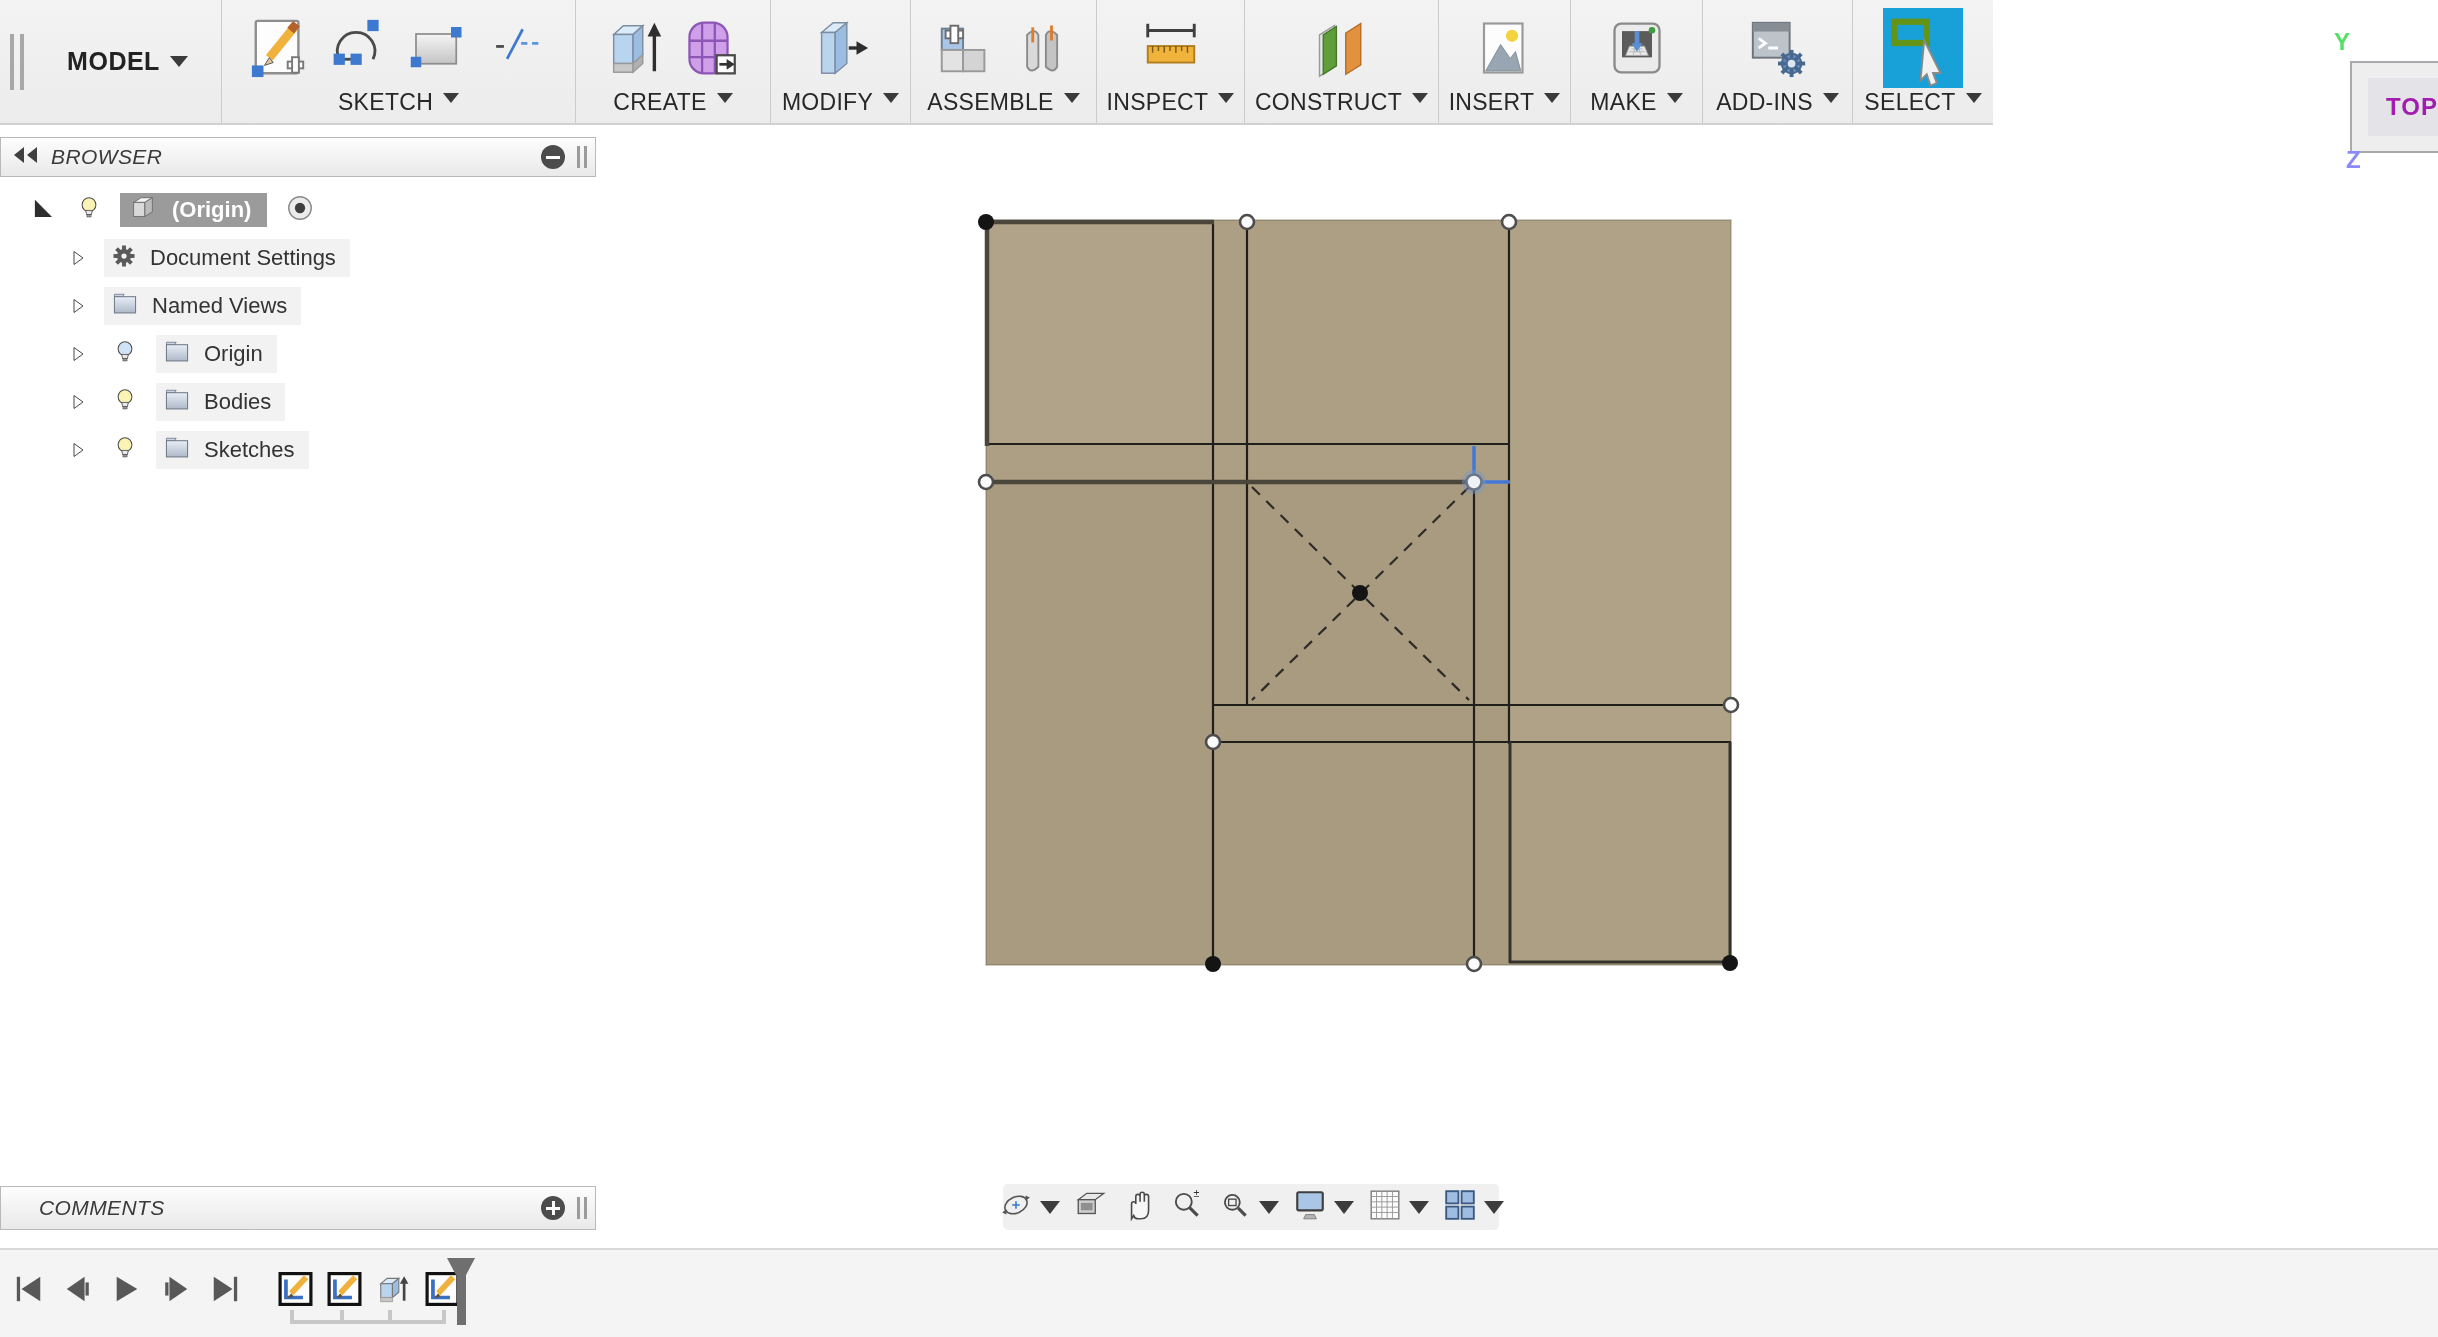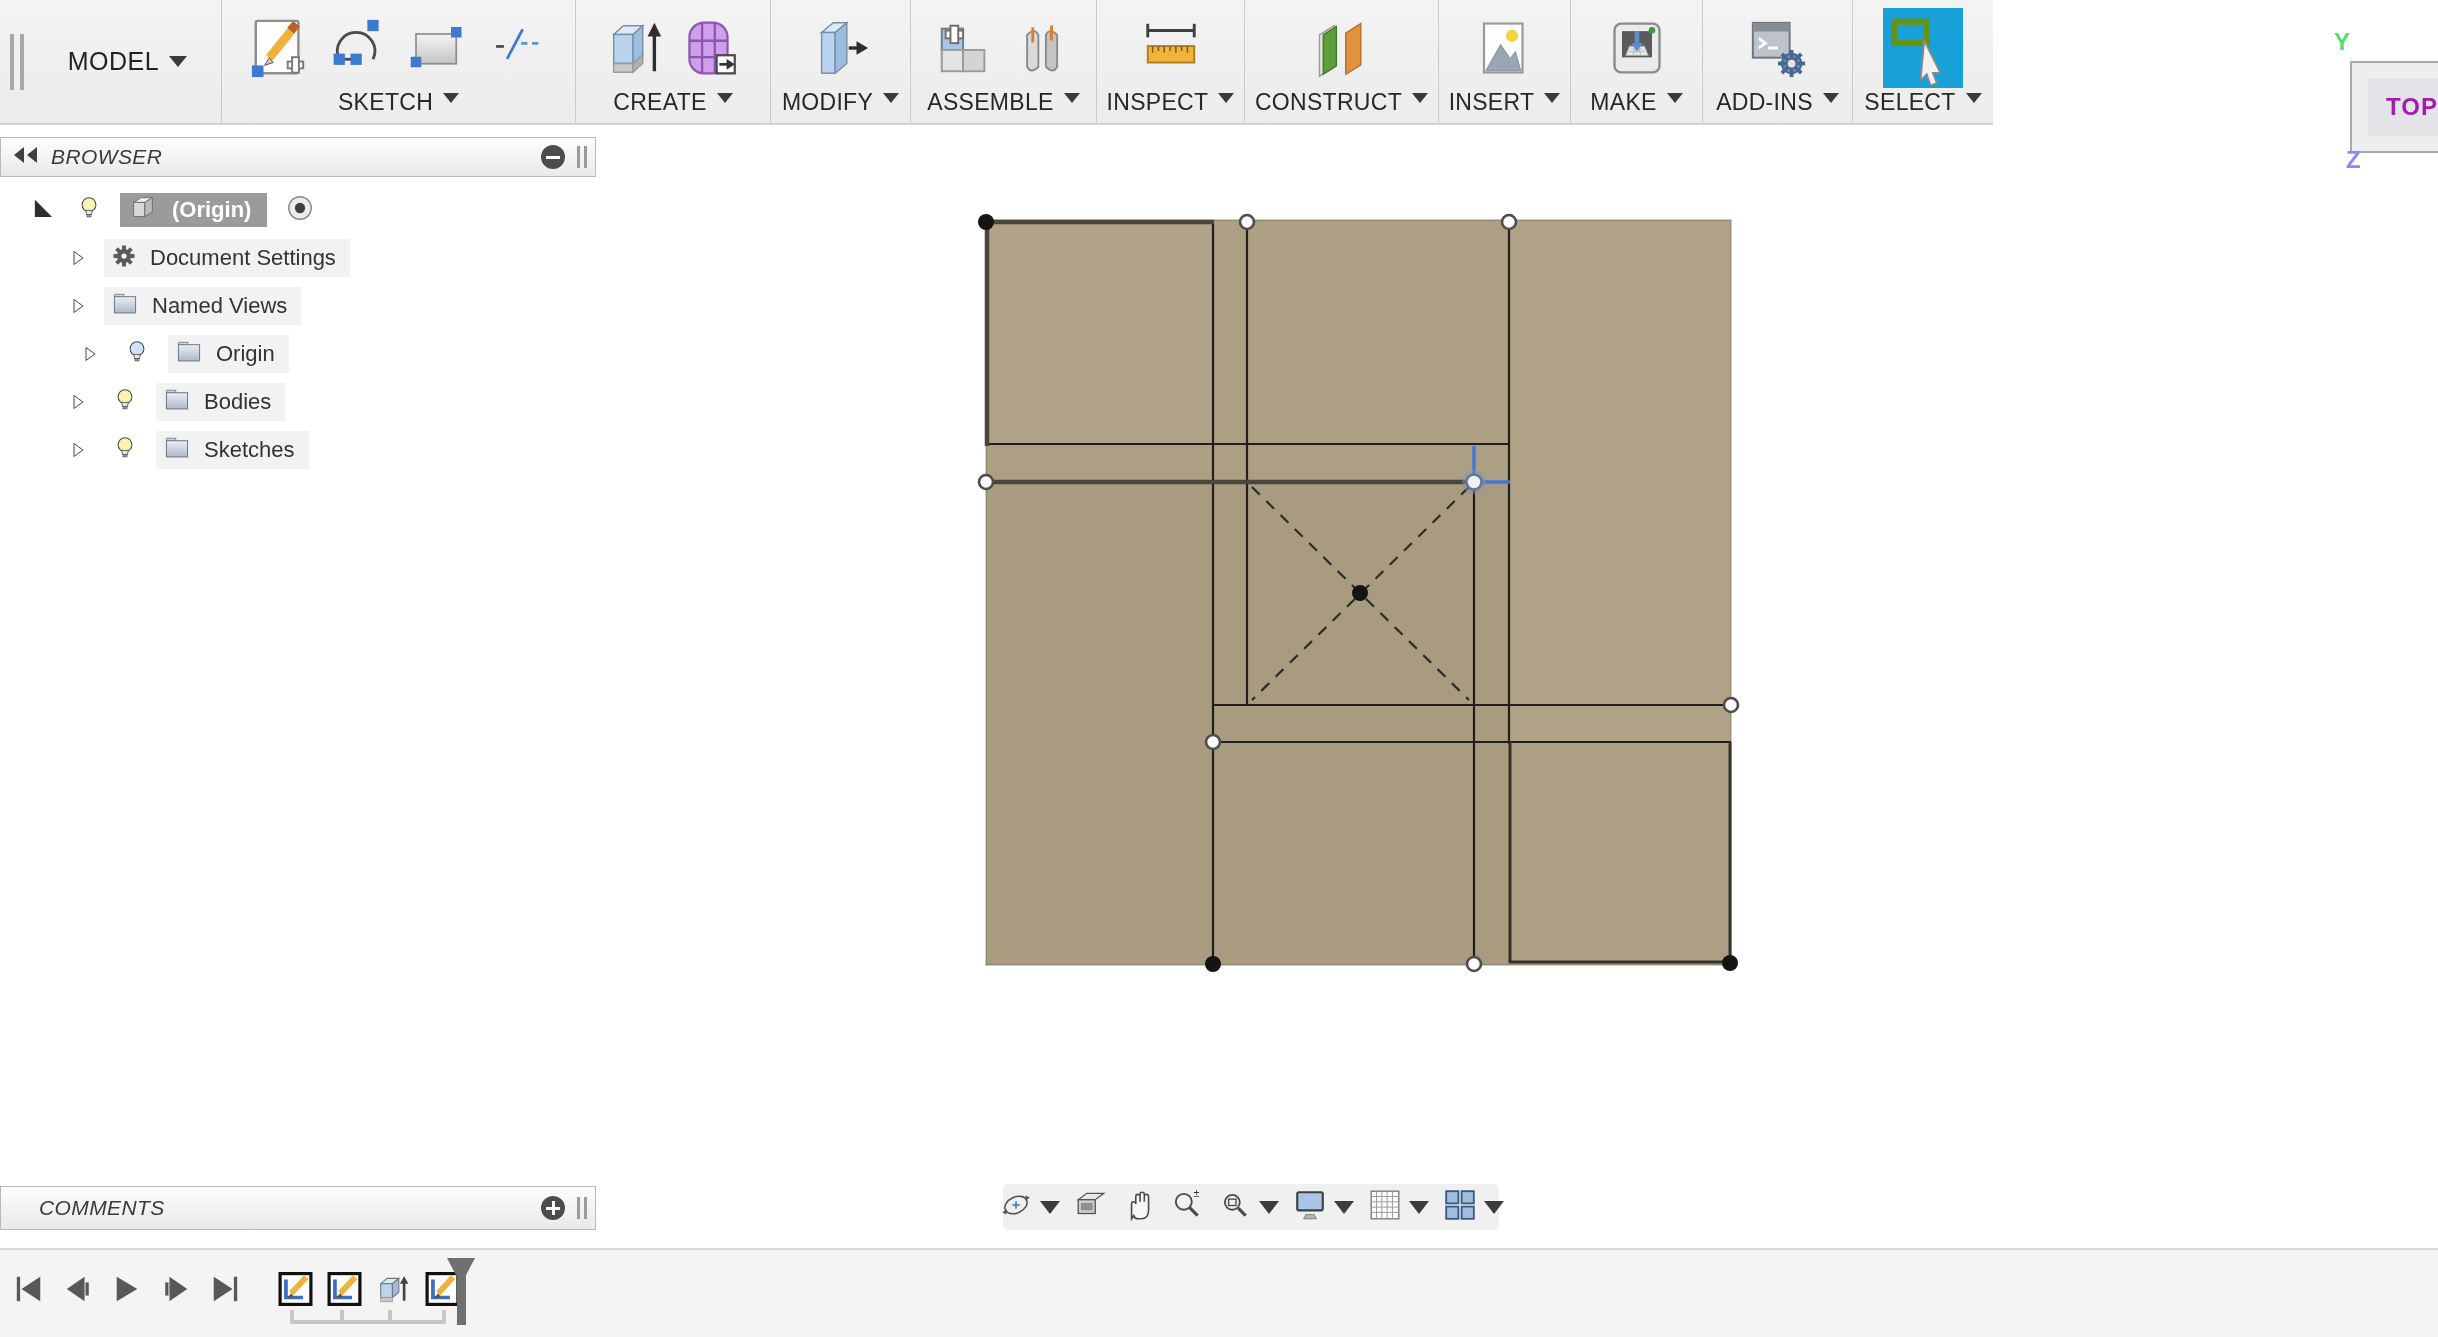--- a/index.html
+++ b/index.html
@@ -7,21 +7,21 @@
               font-family:"Liberation Sans", sans-serif; }
   .abs { position:absolute; }
 
   
   #toolbar { left:0; top:0; width:1993px; height:125px;
              background:linear-gradient(#f3f3f3,#ececec);
              border-bottom:2px solid #d2d2d2; display:flex; align-items:stretch; z-index:30; }
   #toolbar-grip { width:34px; display:flex; align-items:center; justify-content:center; gap:6px; }
   #toolbar-grip i { display:block; width:4px; height:56px; background:#a8a8a8; }
   #model-block { width:187px; display:flex; align-items:center; justify-content:center; }
-  #model-label { font-size:25px; font-weight:normal; color:#222; letter-spacing:.5px; }
+  #model-label { font-size:25px; font-weight:bold; color:#222; letter-spacing:.5px; }
   .caret { display:inline-block; width:0; height:0; border-left:9px solid transparent;
            border-right:9px solid transparent; border-top:11px solid #3a3a3a; margin-left:10px; }
   .tb-section { border-left:1px solid #cbcbcb; display:flex; flex-direction:column;
                 align-items:center; justify-content:flex-start; padding-top:6px; }
   .tb-icons { flex:1; display:flex; align-items:center; justify-content:center; gap:18px; }
   .tb-icons svg { display:block; }
   .tb-label { height:34px; display:flex; align-items:flex-start; justify-content:center;
               font-size:23px; color:#272727; letter-spacing:.3px; white-space:nowrap; }
   .tb-label .caret { border-left-width:8px; border-right-width:8px; border-top-width:10px; margin-top:4px; }
 
@@ -452,21 +452,21 @@
                   <stop offset="1" stop-color="#aeb9c9"></stop>
                 </linearGradient>
               </defs>
    <polygon points="6,14 26,14 30,8 6,8" fill="#cdd6e2" stroke="#6e7886" stroke-width="2"></polygon>
    <rect x="6" y="14" width="52" height="40" fill="url(#fg)" stroke="#6e7886" stroke-width="2.5"></rect>
             </svg></span>
           <span class="chip-label">Named Views</span>
         </span>
       </span>
     </div>
-    <div class="tree-row" style="padding-left: 62px; margin-left: 12px;">
+    <div class="tree-row" style="padding-left: 62px;">
       <span class="tw">
         <svg width="16" height="22" viewBox="0 0 64 64">
           <polygon points="12,6 48,32 12,58" fill="#fdfdfd" stroke="#4a4a4a" stroke-width="4"></polygon>
         </svg>
       </span>
       <span class="rowwrap" style="background: transparent; display: flex; align-items: center; gap: 10px;">
         <span style="padding: 0px 8px;"><svg width="26" height="32" viewBox="0 0 64 64">
             <circle cx="32" cy="24" r="17" fill="#cfe2f6" stroke="#4a4a4a" stroke-width="2.5"></circle>
    <path d="M24,38 h16 l-2,10 h-12 z" fill="#e8e8e8" stroke="#4a4a4a" stroke-width="2"></path>
    <rect x="27" y="48" width="10" height="6" fill="#9a9a9a" stroke="#4a4a4a" stroke-width="1.5"></rect>

